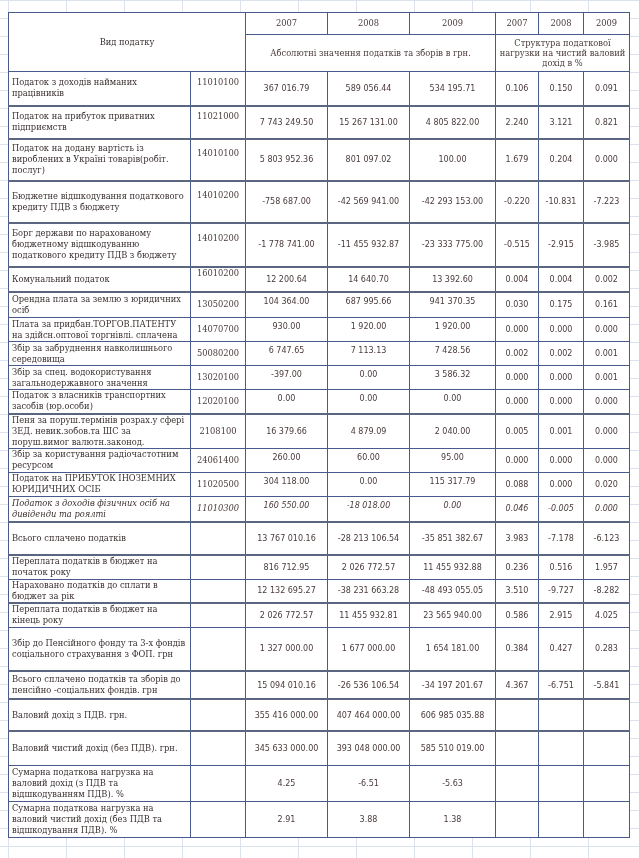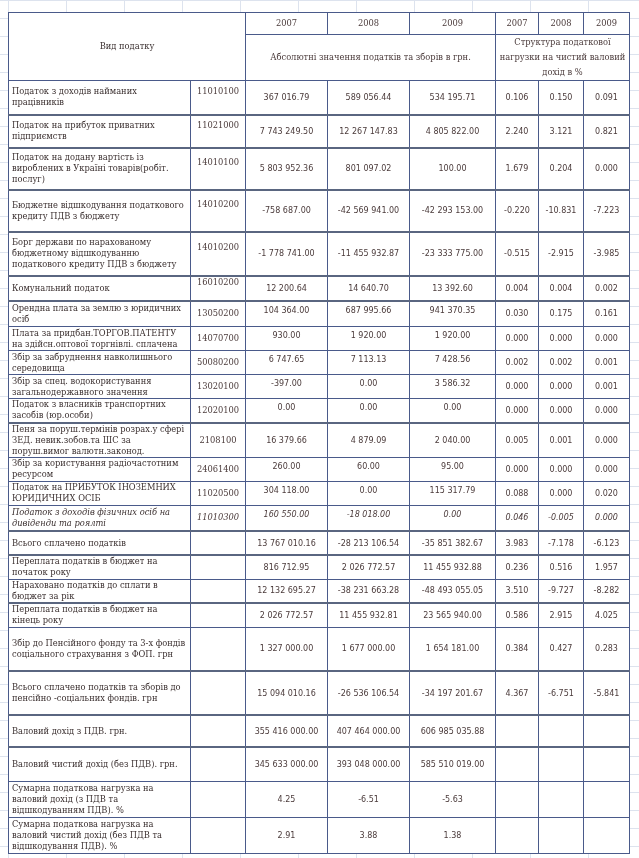--- a/index.html
+++ b/index.html
@@ -57,37 +57,37 @@
       <td class="hdr name outer-l" rowspan="2" colspan="2" style="text-align:center">Вид податку</td>
       <td class="hdr thick-l">2007</td>
       <td class="hdr">2008</td>
       <td class="hdr">2009</td>
       <td class="hdr">2007</td>
       <td class="hdr">2008</td>
       <td class="hdr">2009</td>
     </tr>
     <tr style="height:37px">
       <td class="hdr thick-l" colspan="3">Абсолютні значення податків та зборів в грн.</td>
-      <td class="hdr" colspan="3" style="line-height:15px">Структура податкової нагрузки на чистий валовий дохід в %</td>
+      <td class="hdr" colspan="3" style="line-height:10px">Структура податкової нагрузки на чистий валовий дохід в %</td>
     </tr>
   <tr class="thick-b" style="height: 34px;">
         <td class="name outer-l">Податок з доходів найманих працівників</td>
         <td class="code mid">11010100</td>
         <td class="num thick-l">367 016.79</td>
         <td class="num">589 056.44</td>
         <td class="num">534 195.71</td>
         <td class="num">0.106</td>
         <td class="num">0.150</td>
         <td class="num">0.091</td>
       </tr>
       <tr class="thick-b" style="height: 33px;">
         <td class="name outer-l">Податок на прибуток приватних підприємств</td>
         <td class="code mid">11021000</td>
         <td class="num thick-l">7 743 249.50</td>
-        <td class="num">12 267 147.83</td>
+        <td class="num">15 267 131.00</td>
         <td class="num">4 805 822.00</td>
         <td class="num">2.240</td>
         <td class="num">3.121</td>
         <td class="num">0.821</td>
       </tr>
       <tr class="thick-b" style="height: 42px;">
         <td class="name outer-l">Податок на додану вартість із вироблених в Україні товарів(робіт. послуг)</td>
         <td class="code mid">14010100</td>
         <td class="num thick-l">5 803 952.36</td>
         <td class="num">801 097.02</td>
@@ -209,21 +209,21 @@
       <tr class="thick-b" style="height: 26px; font-style: italic;">
         <td class="name outer-l">Податок з доходів фізичних осіб на дивіденди та роялті</td>
         <td class="code">11010300</td>
         <td class="num thick-l top">160 550.00</td>
         <td class="num top">-18 018.00</td>
         <td class="num top">0.00</td>
         <td class="num">0.046</td>
         <td class="num">-0.005</td>
         <td class="num">0.000</td>
       </tr>
-      <tr class="thick-b" style="height: 24px; padding-left: 8px;">
+      <tr class="thick-b" style="height: 33px; padding-left: 8px;">
         <td class="name outer-l">Всього сплачено податків</td>
         <td class="code"></td>
         <td class="num thick-l">13 767 010.16</td>
         <td class="num">-28 213 106.54</td>
         <td class="num">-35 851 382.67</td>
         <td class="num">3.983</td>
         <td class="num">-7.178</td>
         <td class="num">-6.123</td>
       </tr>
       <tr style="height: 24px;">
@@ -259,21 +259,21 @@
       <tr class="thick-b" style="height: 44px;">
         <td class="name outer-l">Збір до Пенсійного фонду  та 3-х фондів соціального страхування з ФОП. грн</td>
         <td class="code"></td>
         <td class="num thick-l">1 327 000.00</td>
         <td class="num">1 677 000.00</td>
         <td class="num">1 654 181.00</td>
         <td class="num">0.384</td>
         <td class="num">0.427</td>
         <td class="num">0.283</td>
       </tr>
-      <tr class="thick-b" style="height: 44px;">
+      <tr class="thick-b" style="height: 28px;">
         <td class="name outer-l">Всього сплачено податків та зборів до пенсійно -соціальних фондів. грн</td>
         <td class="code"></td>
         <td class="num thick-l">15 094 010.16</td>
         <td class="num">-26 536 106.54</td>
         <td class="num">-34 197 201.67</td>
         <td class="num">4.367</td>
         <td class="num">-6.751</td>
         <td class="num">-5.841</td>
       </tr>
       <tr class="thick-b" style="height: 32px; margin-left: 31px;">

